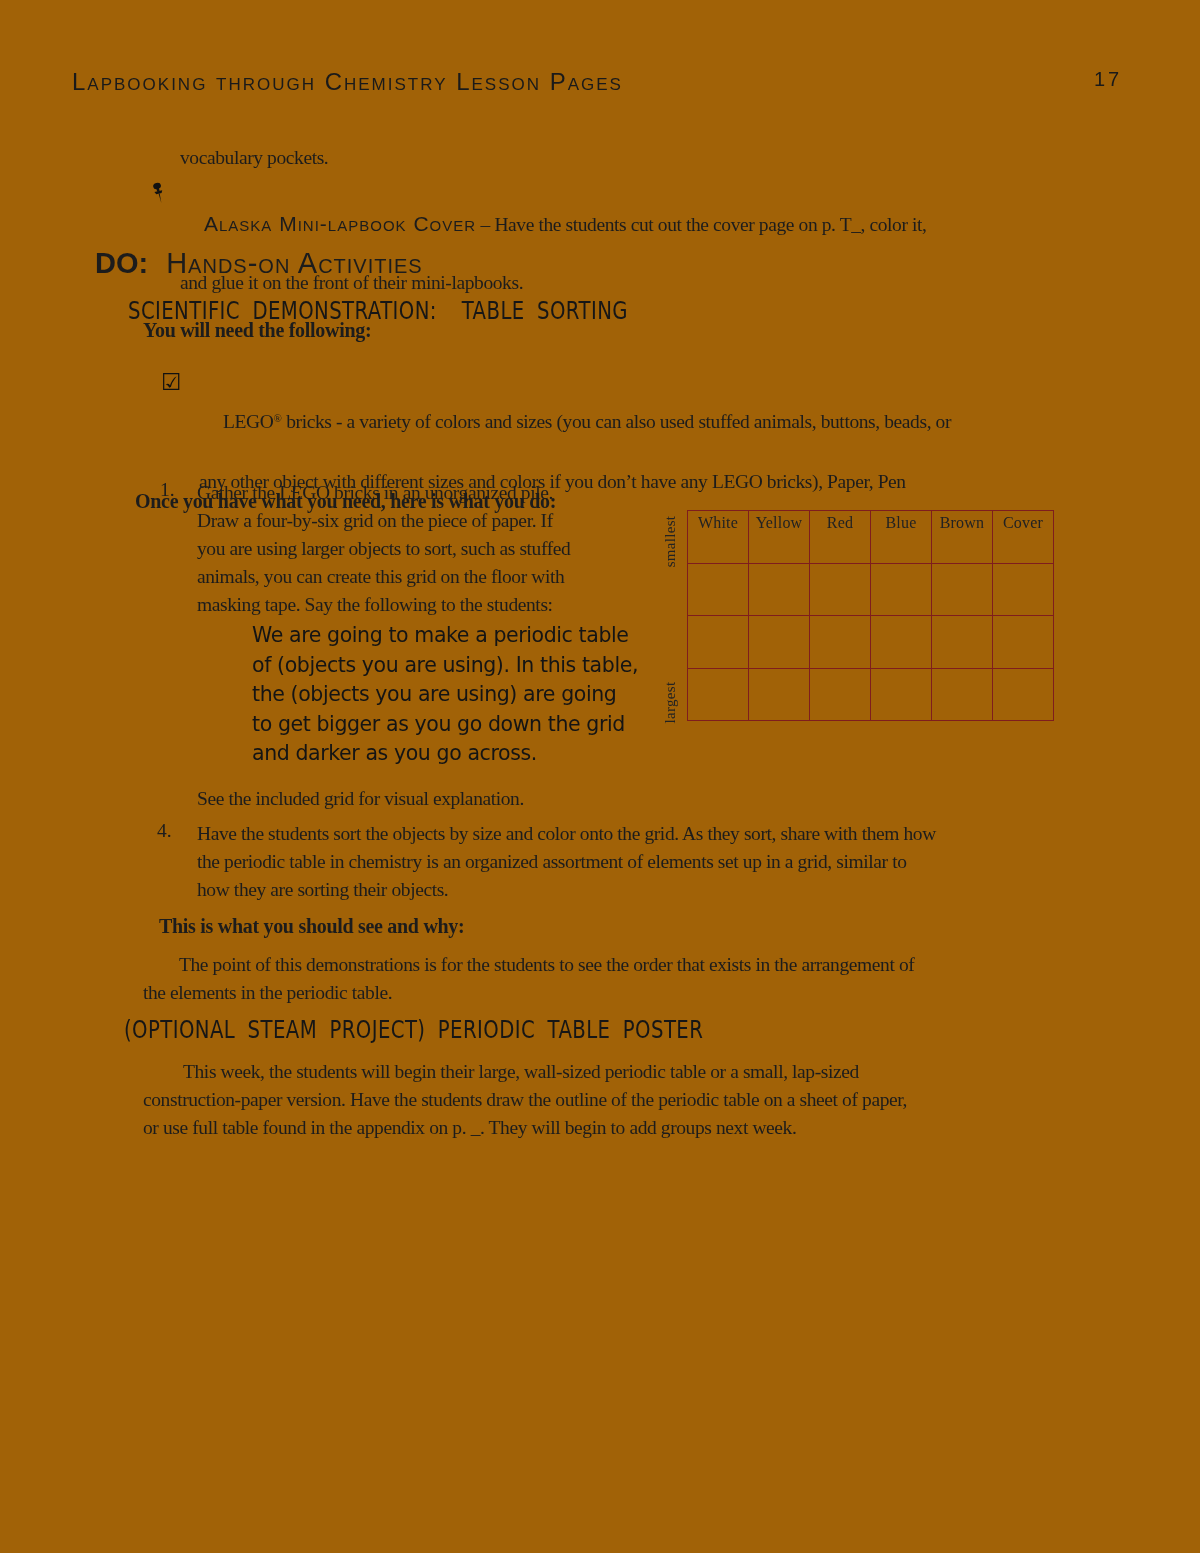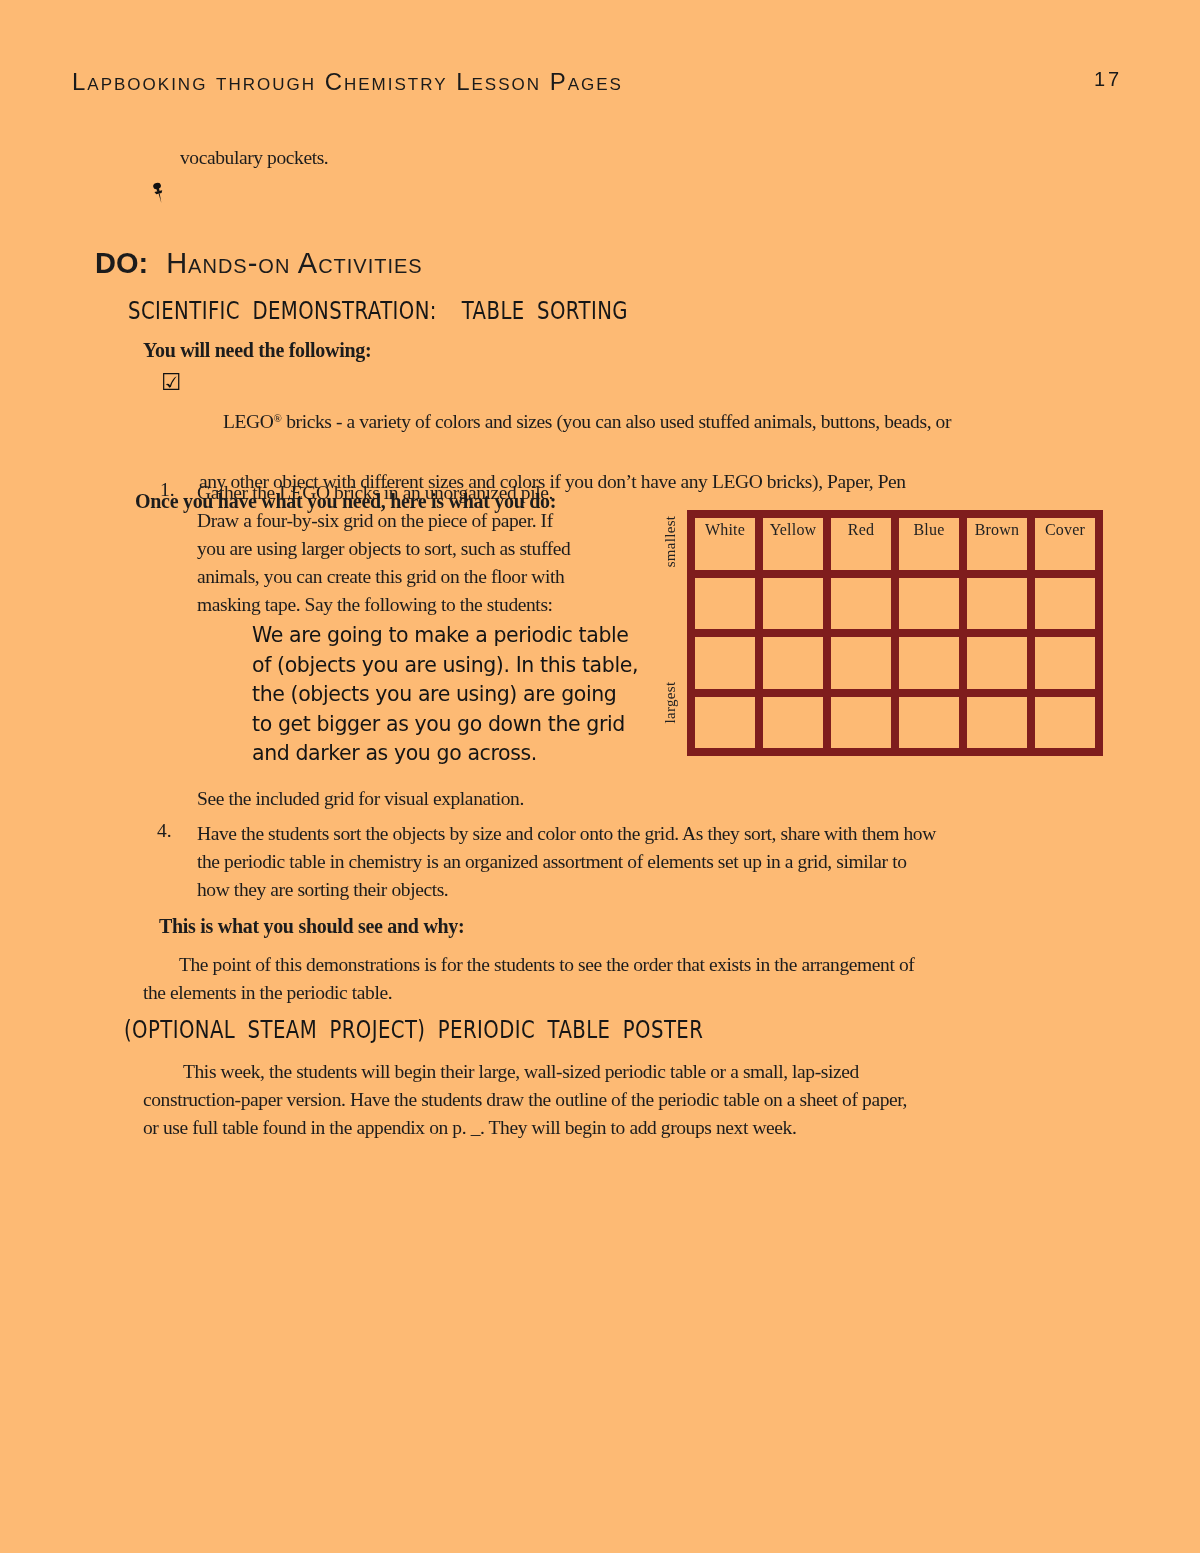--- a/index.html
+++ b/index.html
@@ -1,17 +1,17 @@
 <!DOCTYPE html>
 <html><head>
 <meta charset="utf-8">
 <style>
   html,body { margin:0; padding:0; background:#ffffff; }
   .page {
-    position:relative; width:1200px; height:1553px; background:#fdba74;
+    position:relative; width:1200px; height:1553px; background:#a16207;
     font-family:"Liberation Serif", serif; color:#1c1c1c; overflow:hidden;
   }
   .abs { position:absolute; }
   .body-text { font-size:19.5px; letter-spacing:-0.4px; line-height:28px; white-space:pre; }
   .bold-label { font-size:20px; font-weight:bold; letter-spacing:-0.3px; }
   .smallcaps {
     font-family:"Liberation Sans", sans-serif; font-variant:small-caps;
     color:#1a1a1a; letter-spacing:2px;
   }
   .header-title { font-size:24px; }
@@ -30,21 +30,21 @@
     font-family:"DejaVu Sans", sans-serif; font-size:20.5px; letter-spacing:-0.4px;
     line-height:29.5px; color:#141414; white-space:pre;
   }
   .indent36 { text-indent:36px; }
   .indent40 { text-indent:40px; }
   .step-number { font-size:19.5px; }
   .checkbox-glyph { font-family:"DejaVu Sans", sans-serif; font-size:23px; color:#111; line-height:23px; }
   .reg-mark { font-size:11px; vertical-align:super; }
   .grid-table { border-collapse:collapse; table-layout:fixed; }
   .grid-table td {
-    border:8px solid #7f1d1d; width:60px; height:51.5px; padding:0;
+    border:1px solid #7f1d1d; width:60px; height:51.5px; padding:0;
     vertical-align:top; text-align:center;
   }
   .grid-head { font-size:16px; color:#222; display:inline-block; padding-top:3px; letter-spacing:0.2px; }
   .vlabel {
     position:absolute; font-size:15px; color:#222; transform:rotate(-90deg);
     transform-origin:center center; white-space:nowrap; letter-spacing:0.3px;
   }
 </style>
 </head>
 <body>
@@ -59,28 +59,34 @@
   <div class="abs" style="left:150px; top:181px;">
     <svg width="17" height="25" viewBox="0 0 20 28" aria-hidden="true">
       <g fill="#111" transform="rotate(-14 10 12)">
         <ellipse cx="10" cy="5" rx="4.6" ry="3.6"></ellipse>
         <rect x="8.5" y="7" width="3" height="4.6"></rect>
         <path d="M5.3 11.2 L14.7 11.2 L13.2 14.2 L6.8 14.2 Z"></path>
         <path d="M9.6 14.2 L10.9 14.2 L10.1 25.5 Z"></path>
       </g>
     </svg>
   </div>
+  <div class="abs" style="left:180px; top:180px; line-height:29px;">
+    <div style="white-space:pre;">
+      <span class="sc-inline">Alaska Mini-lapbook Cover</span><span class="body-text"> – Have the students cut out the cover page on p. T_, color it,</span>
+    </div>
+    <div class="body-text">and glue it on the front of their mini-lapbooks.</div>
+  </div>
 
   <div class="abs" style="left:95px; top:247px;">
     <span class="do-prefix">DO:</span><span class="do-title">Hands-on Activities</span>
   </div>
 
   <div class="abs handwritten" style="left:128px; top:297px;">SCIENTIFIC DEMONSTRATION:  TABLE SORTING</div>
 
-  <div class="abs bold-label" style="left:143px; top:339px;">You will need the following:</div>
+  <div class="abs bold-label" style="left:143px; top:319px;">You will need the following:</div>
 
   <div class="abs checkbox-glyph" style="left:161px; top:371px;">☑</div>
   <div class="abs" style="left:199px; top:373px; line-height:30px;">
     <div style="white-space:pre;">
       <span class="body-text">LEGO</span><span class="reg-mark">®</span><span class="body-text"> bricks - a variety of colors and sizes (you can also used stuffed animals, buttons, beads, or</span>
     </div>
     <div class="body-text">any other object with different sizes and colors if you don’t have any LEGO bricks), Paper, Pen</div>
   </div>
 
   <div class="abs bold-label" style="left:135px; top:442px;margin-top:48px;">Once you have what you need, here is what you do:</div>

